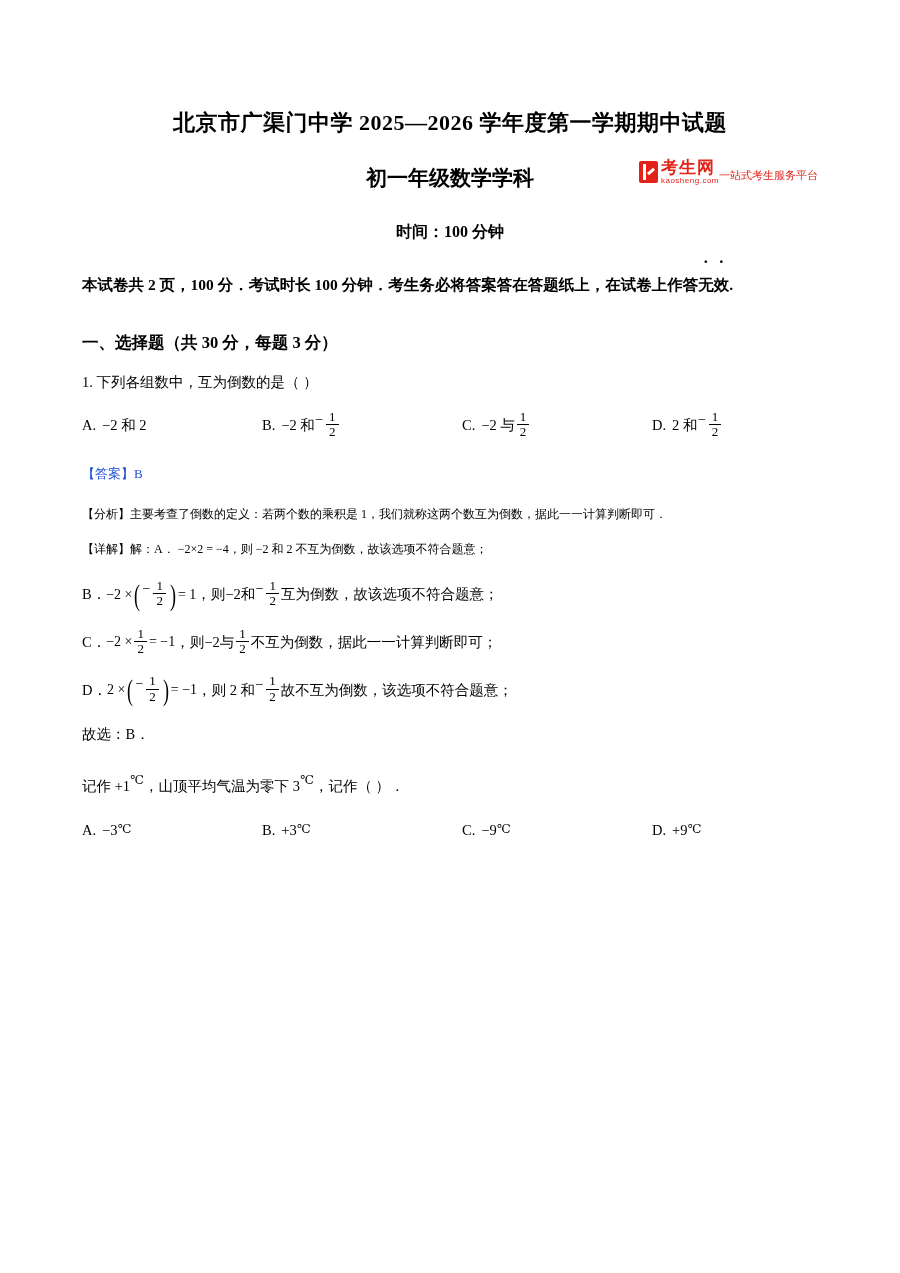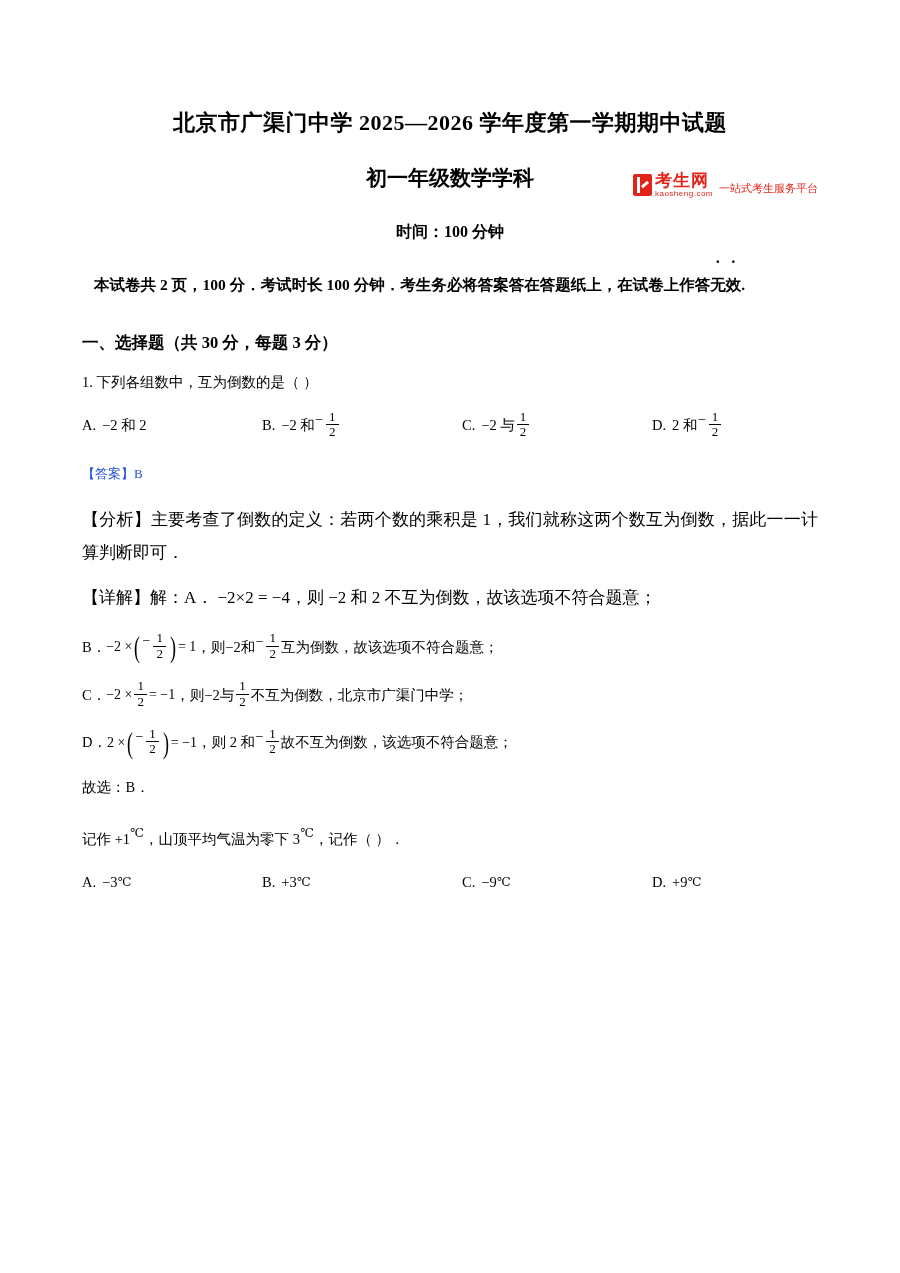--- a/index.html
+++ b/index.html
@@ -19,25 +19,25 @@
     position: relative;
     width: 900px;
     height: 1273px;
     box-sizing: border-box;
     padding: 0 82px;
   }
 
   
   .logo-bar {
     position: absolute;
-    top: 64px;
+    top: 51px;
     right: 82px;
     display: flex;
     align-items: center;
-    gap: 6px;
+    gap: 0;
   }
   .logo-mark {
     display: flex;
     align-items: center;
     gap: 3px;
   }
   .logo-k {
     width: 19px;
     height: 22px;
     background: #e2231a;
@@ -102,21 +102,21 @@
   .doc-time {
     text-align: center;
     font-size: 16px;
     font-weight: bold;
     margin: 30px 0 0 0;
   }
   .notice {
     font-size: 15.5px;
     font-weight: bold;
     line-height: 2.0;
-    margin: 26px 0 0 12px;
+    margin: 26px 0 0 0;
   }
   .dot-over {
     position: relative;
     display: inline-block;
   }
   .dot-over::before {
     content: "·";
     position: absolute;
     top: -16px;
     left: 50%;
@@ -181,21 +181,21 @@
   }
 
   
   .ans {
     color: #1f4fd8;
     font-size: 13px;
     margin: 22px 0 0 0;
     line-height: 1.9;
   }
   .exp {
-    font-size: 17px;
+    font-size: 12px;
     margin: 16px 0 0 0;
     line-height: 1.95;
     text-align: justify;
   }
   .sol-row {
     display: flex;
     align-items: center;
     font-size: 14.5px;
     margin: 18px 0 0 0;
   }
@@ -351,21 +351,21 @@
       </span>
       <span>= −1</span>
     </span>
     <span>，则</span>
     <span>−2</span>
     <span>与</span>
     <span class="frac">
       <span class="num">1</span>
       <span class="den">2</span>
     </span>
-    <span>不互为倒数，北京市广渠门中学；</span>
+    <span>不互为倒数，据此一一计算判断即可；</span>
   </div>
 
   <div class="sol-row">
     <span class="sol-tag">D．</span>
     <span class="math-big">
       <span>2 ×</span>
       <span class="paren">(</span>
       <span class="neg-frac">
         <span class="sign">−</span>
         <span class="frac">

